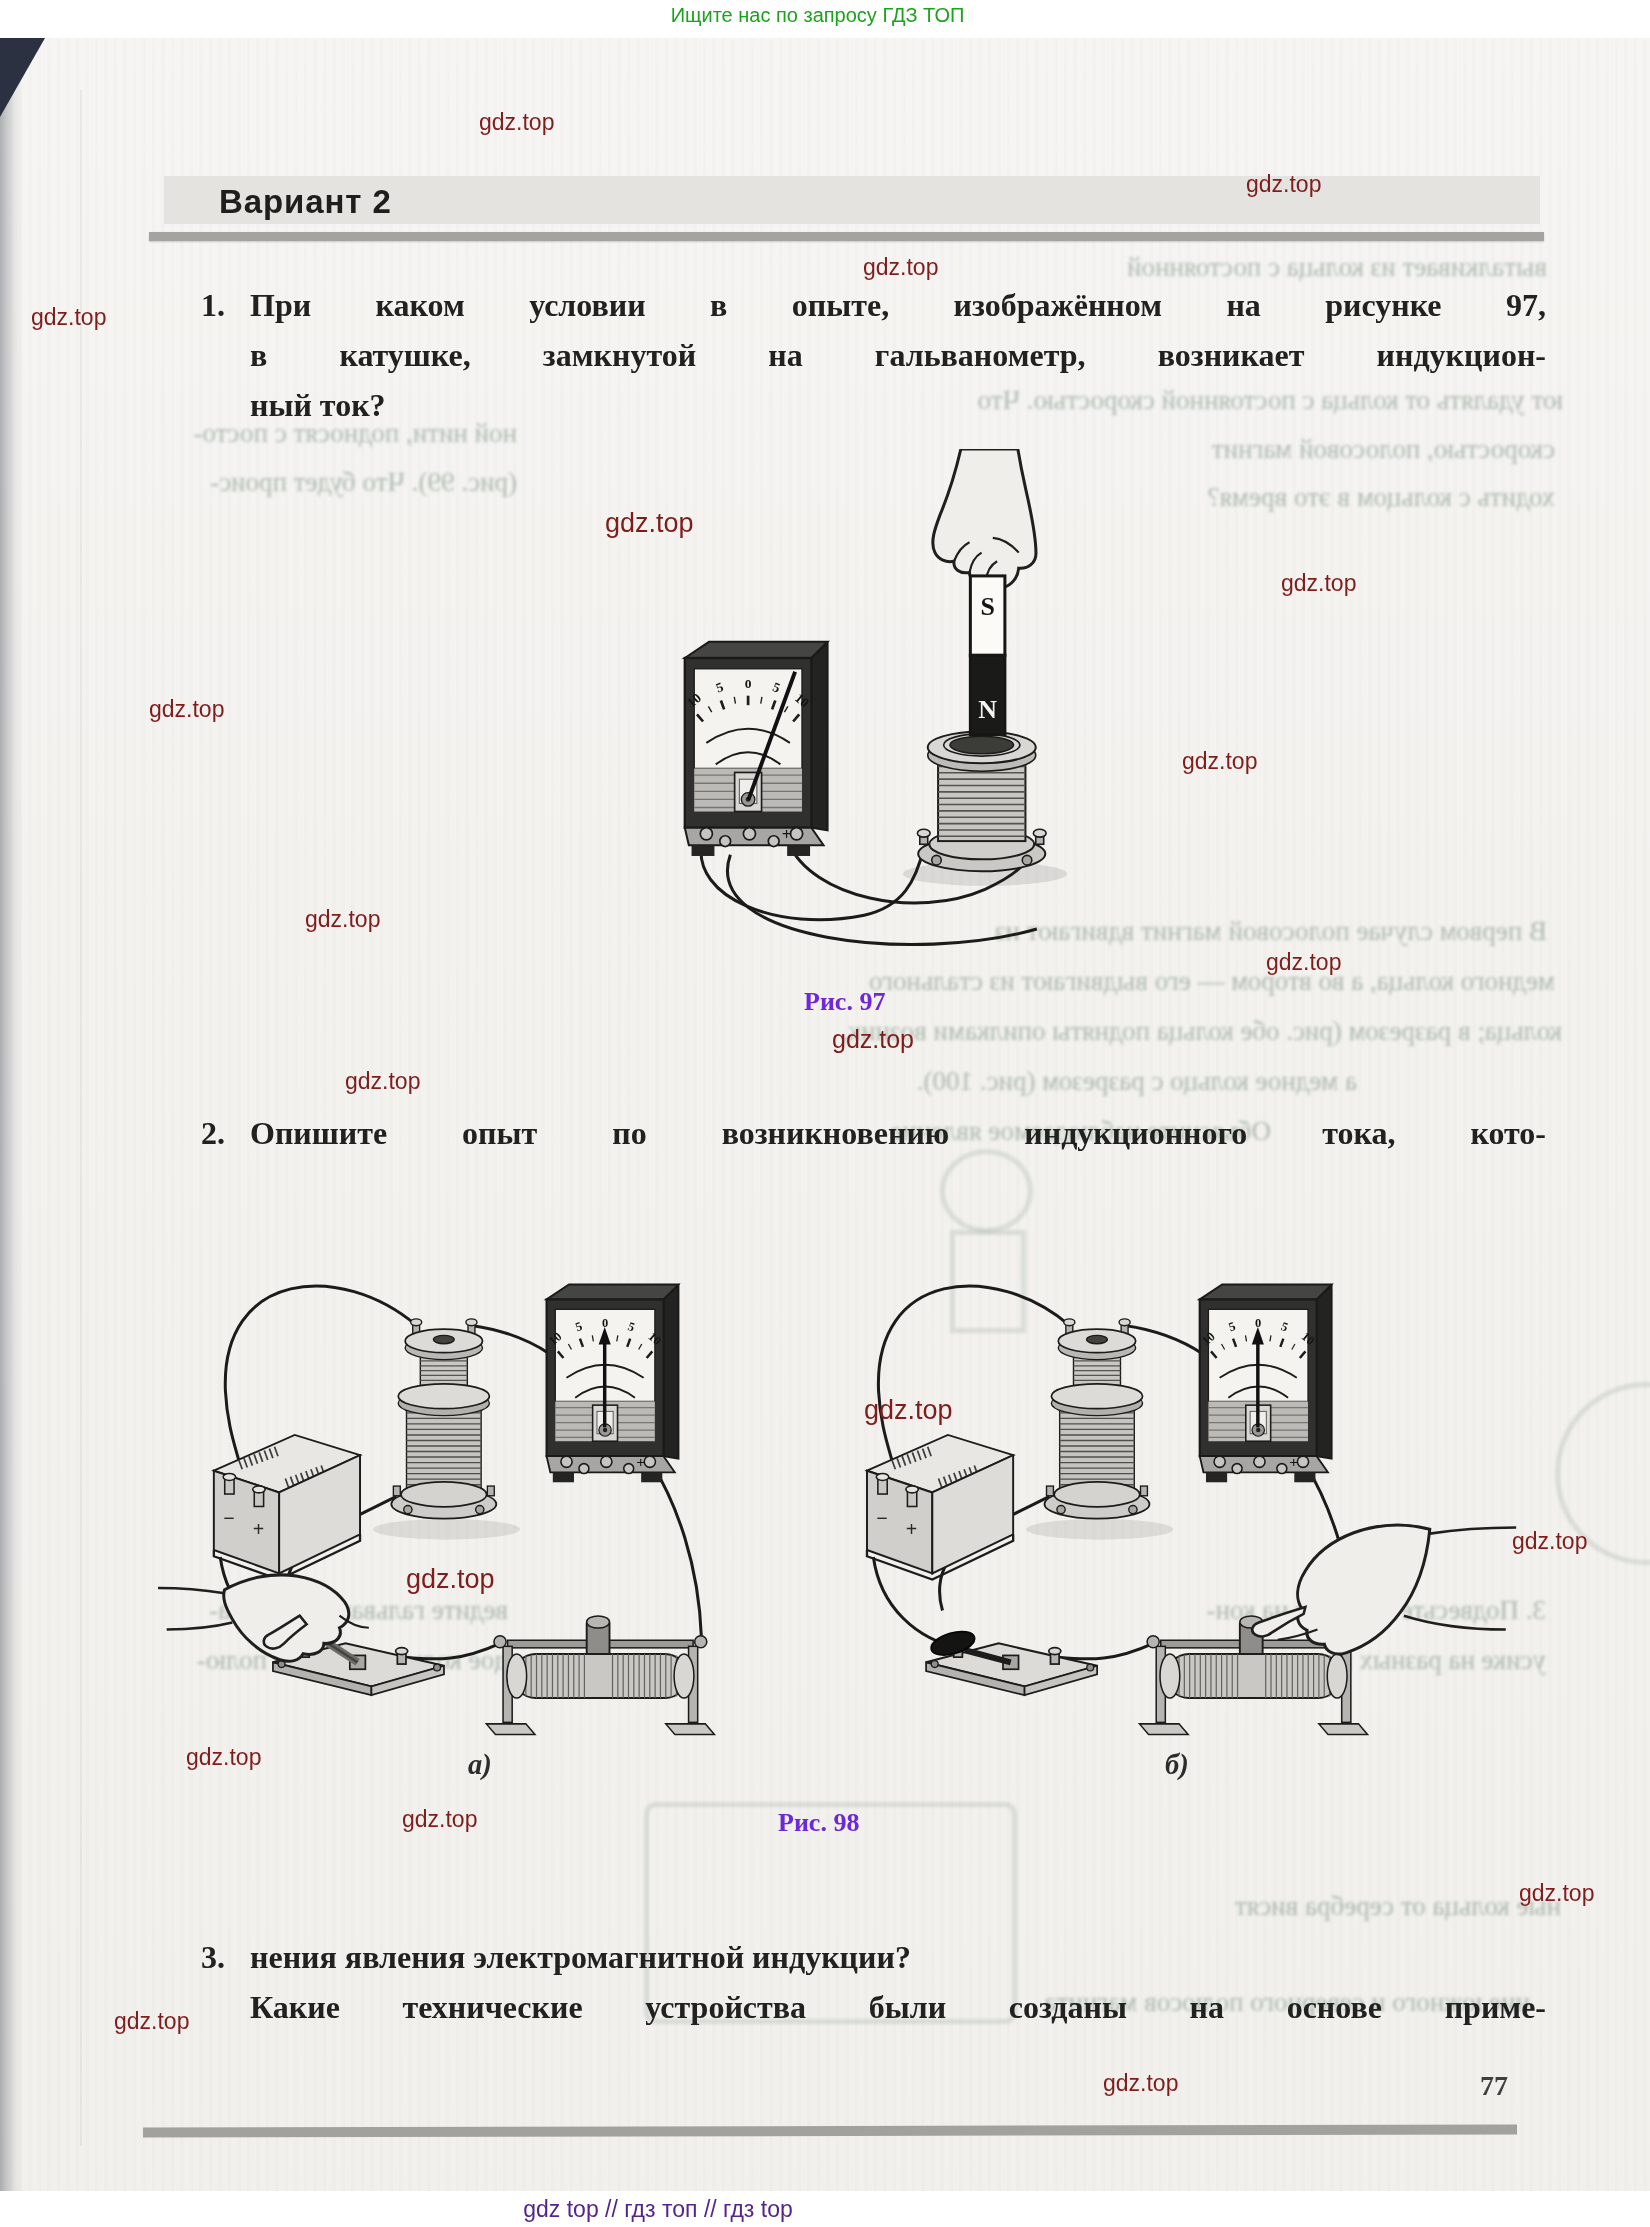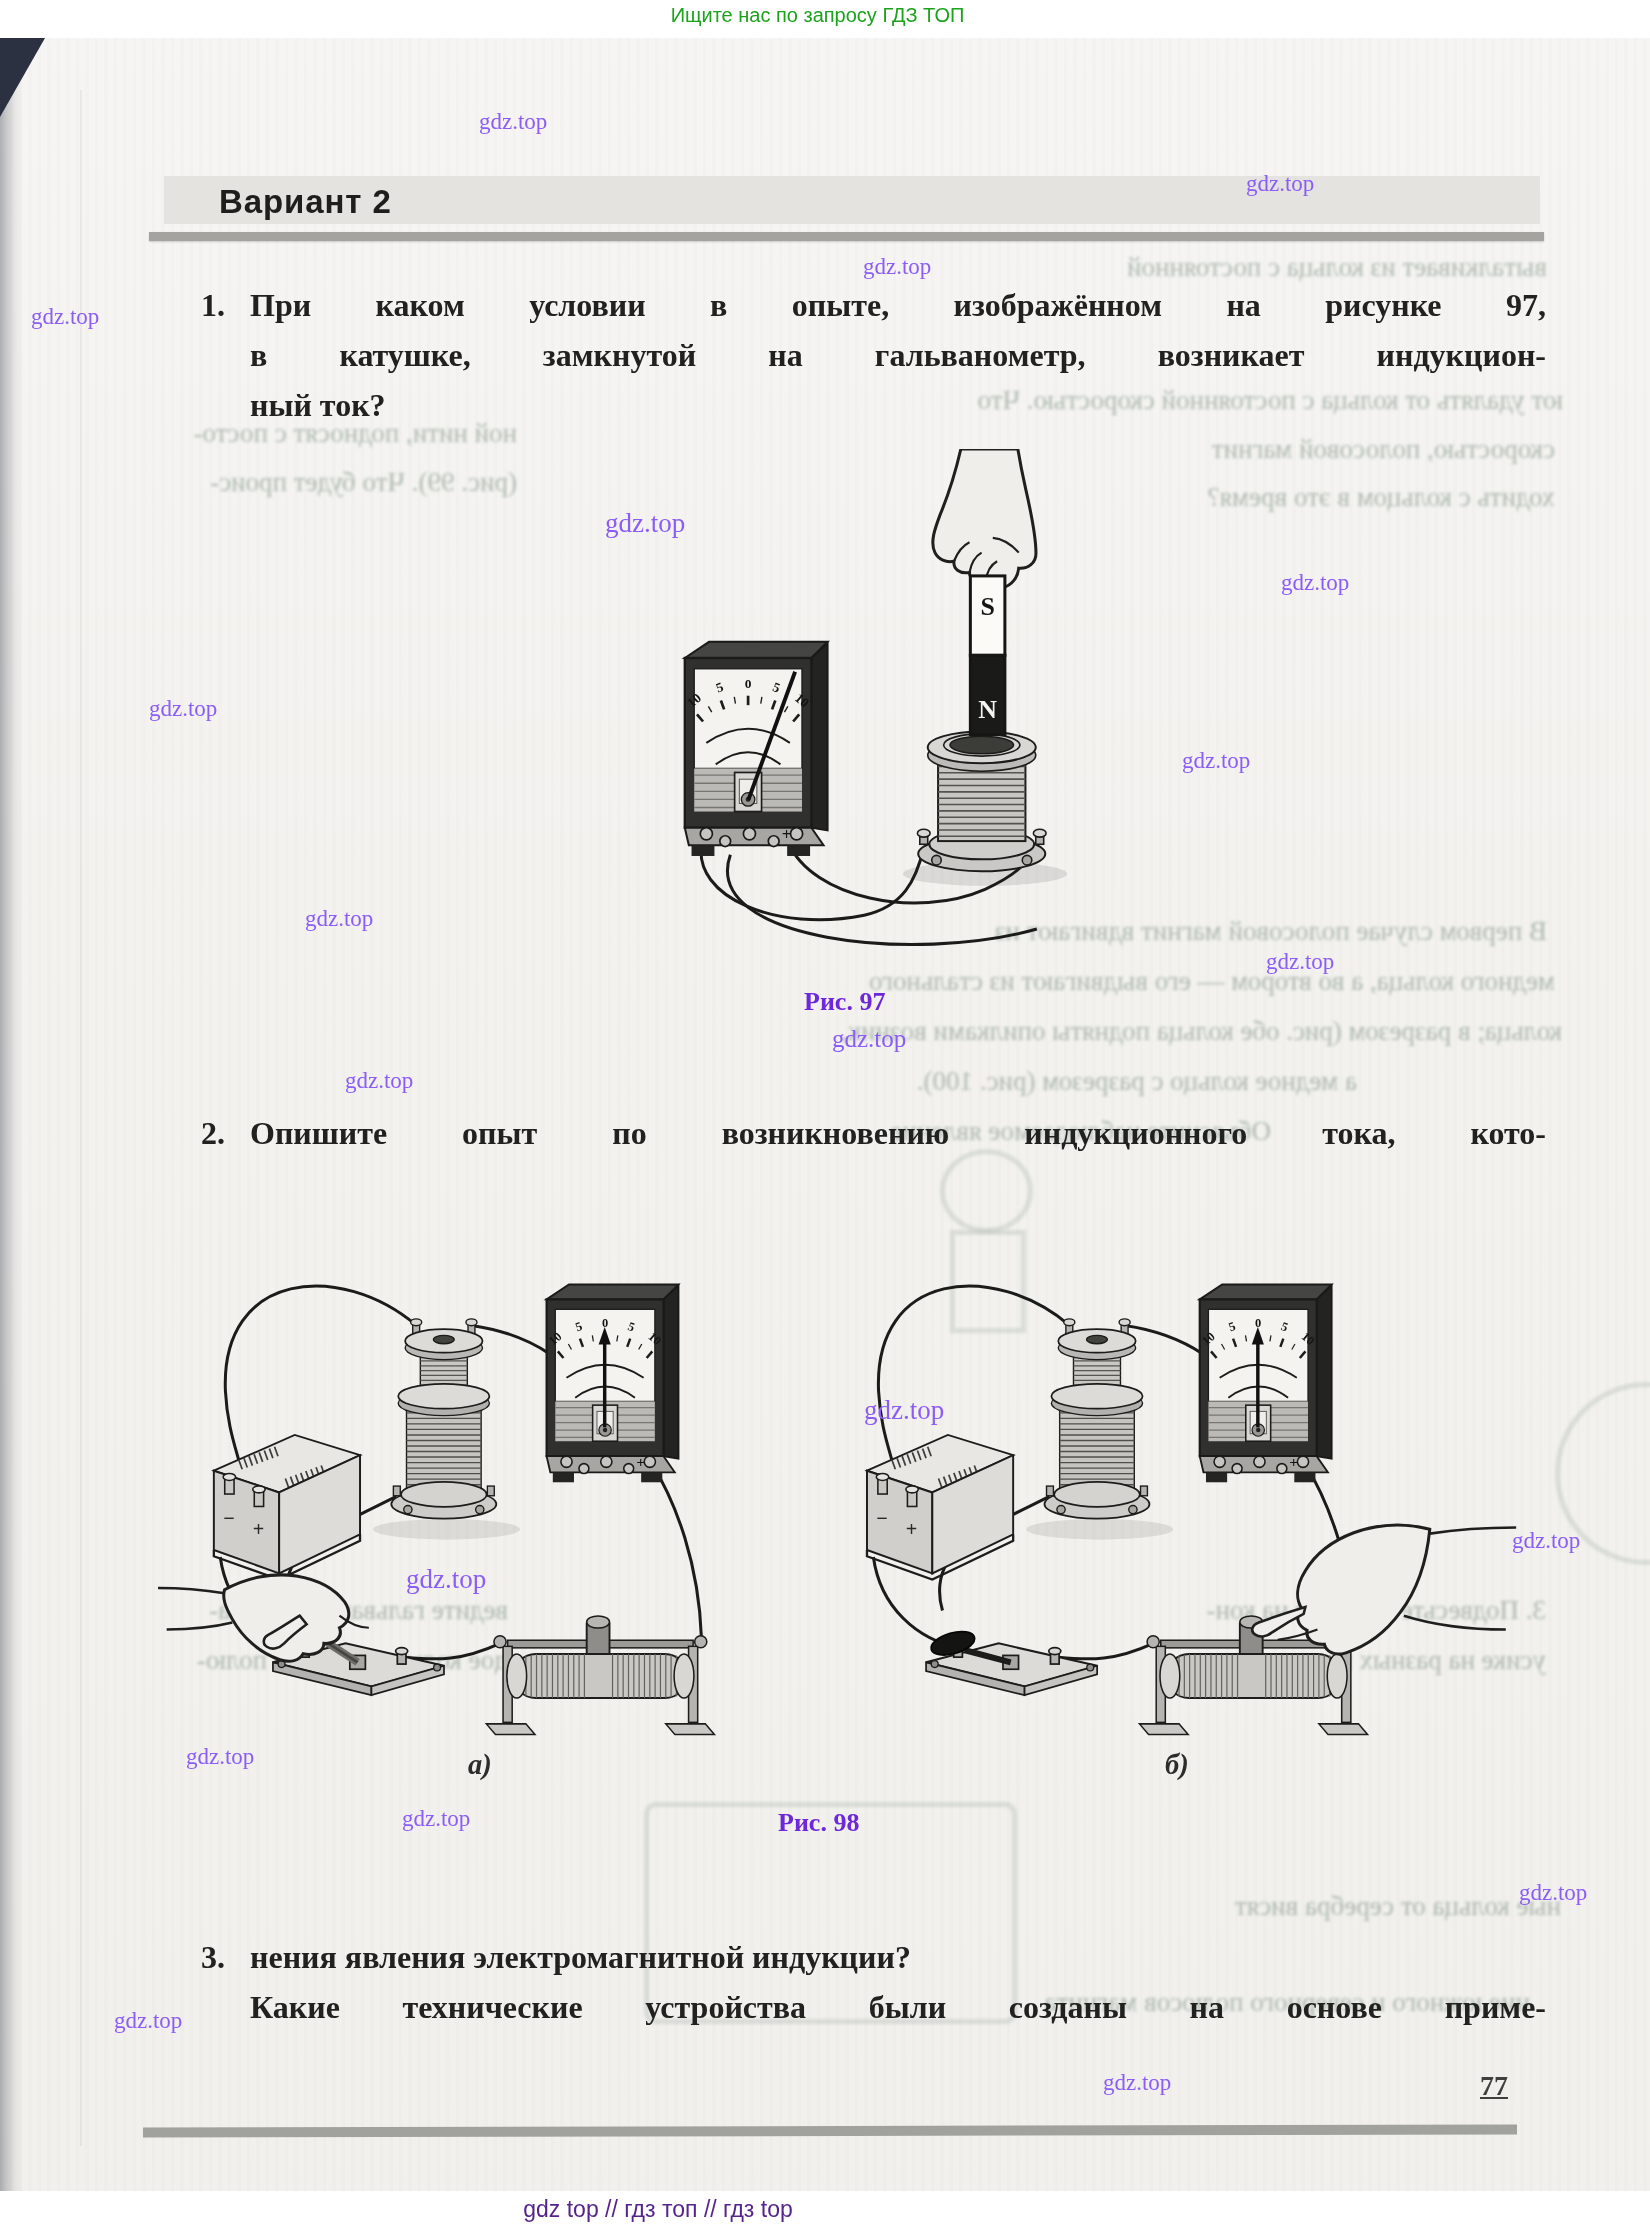--- a/index.html
+++ b/index.html
@@ -21,26 +21,26 @@
            box-shadow:0 0.9px 1.7px rgba(0,0,0,.18);z-index:2;}
   .variant{position:absolute;left:219px;top:183px;font-family:Liberation Sans, sans-serif;
            font-weight:bold;font-size:33px;color:#1e1e1c;z-index:3;letter-spacing:0.9px;}
   .q{position:absolute;left:201px;width:1345px;z-index:6;color:#21211f;}
   .qnum{position:absolute;left:0;top:0;font-weight:bold;font-size:32px;line-height:50px;}
   .qlines{margin-left:49px;}
   .qline{height:50px;line-height:50px;font-size:32px;font-weight:bold;white-space:nowrap;}
   .jl{white-space:normal;text-align:justify;text-align-last:justify;width:1296px;}
   .caption{position:absolute;font-weight:bold;font-size:26px;color:#6d28d9;z-index:7;}
   .figlabel{position:absolute;font-style:italic;font-weight:bold;font-size:28.5px;color:#2c2c2a;z-index:7;}
-  .pagenum{position:absolute;left:1480px;top:2070px;font-size:28px;font-weight:bold;color:#3f3f3d;z-index:7;text-decoration:underline;}
+  .pagenum{position:absolute;left:1480px;top:2070px;font-size:28px;font-weight:bold;color:#3f3f3d;z-index:7;}
   .botrule{position:absolute;left:143px;top:2126px;width:1374px;height:10.4px;background:#a1a19d;
            transform:rotate(-0.12deg);z-index:6;}
   .footer{position:absolute;top:2196px;left:0;width:1316px;text-align:center;
           font-family:"Liberation Sans",sans-serif;font-size:23px;color:#55258c;z-index:40;}
-  .wm{position:absolute;font-family:Liberation Serif, serif;font-size:23px;color:#8b5cf6;z-index:30;}
+  .wm{position:absolute;font-family:Liberation Sans, sans-serif;font-size:23px;color:#7f1d1d;z-index:30;}
   .bleed{position:absolute;z-index:0;color:rgba(118,140,122,0.55);filter:blur(1.7px);
          transform:scaleX(-1);font-size:27px;white-space:nowrap;overflow:hidden;}
   .bleed.bold{font-weight:bold;font-size:32px;color:rgba(112,136,118,0.5);}
   .bshape{position:absolute;z-index:0;border:5.2px solid rgba(140,155,142,0.24);filter:blur(1.7px);}
   svg{position:absolute;z-index:8;}
   svg text{font-family:"Liberation Serif",serif;}
 </style>
 </head>
 <body>
 

